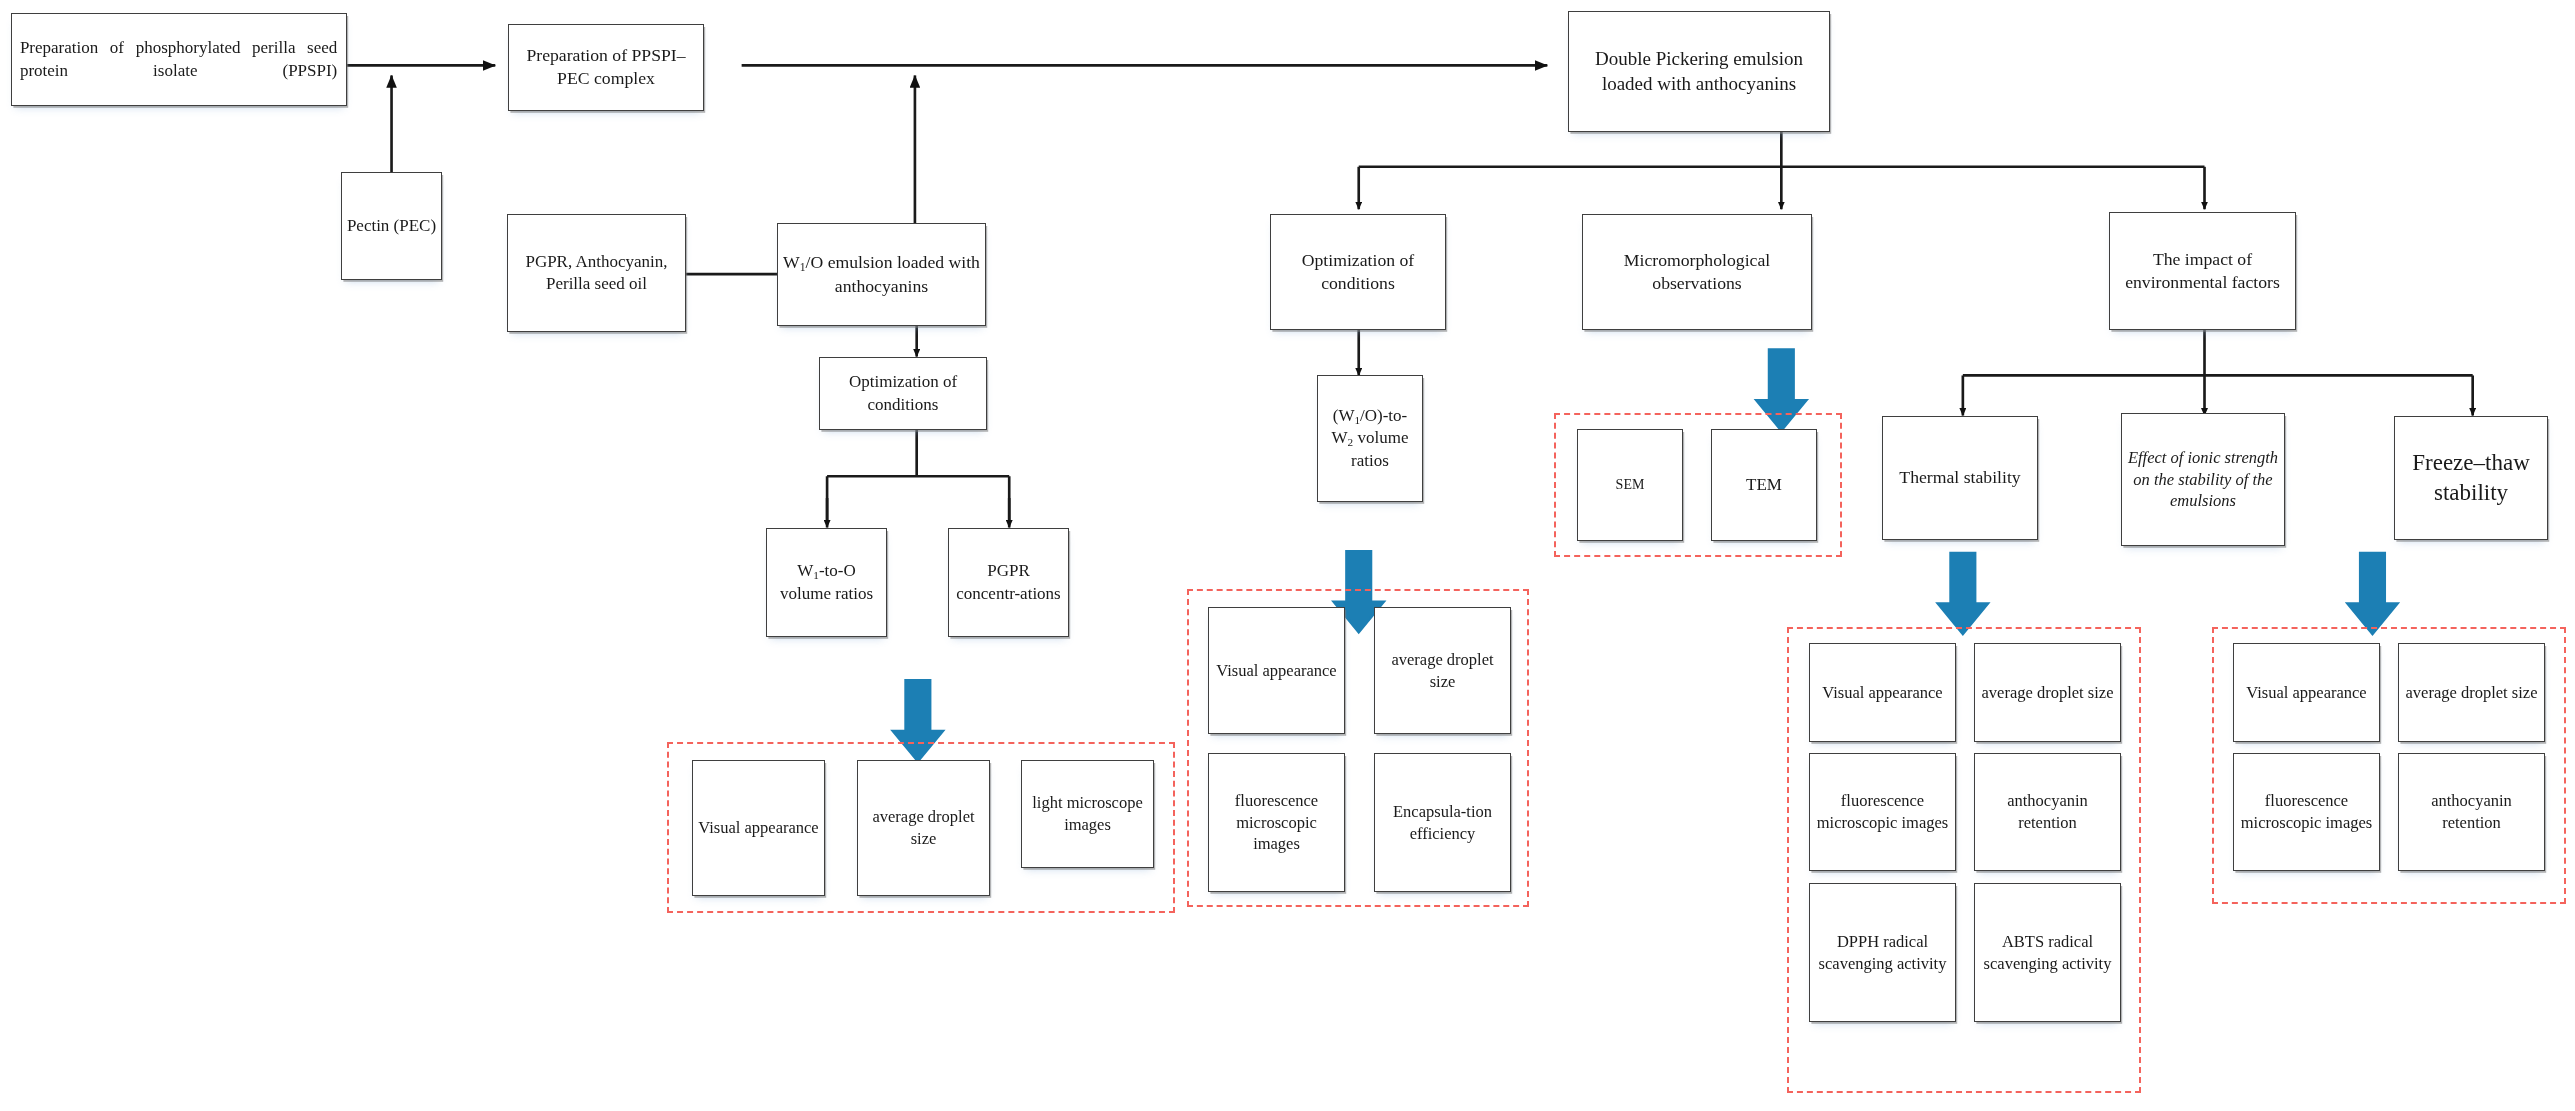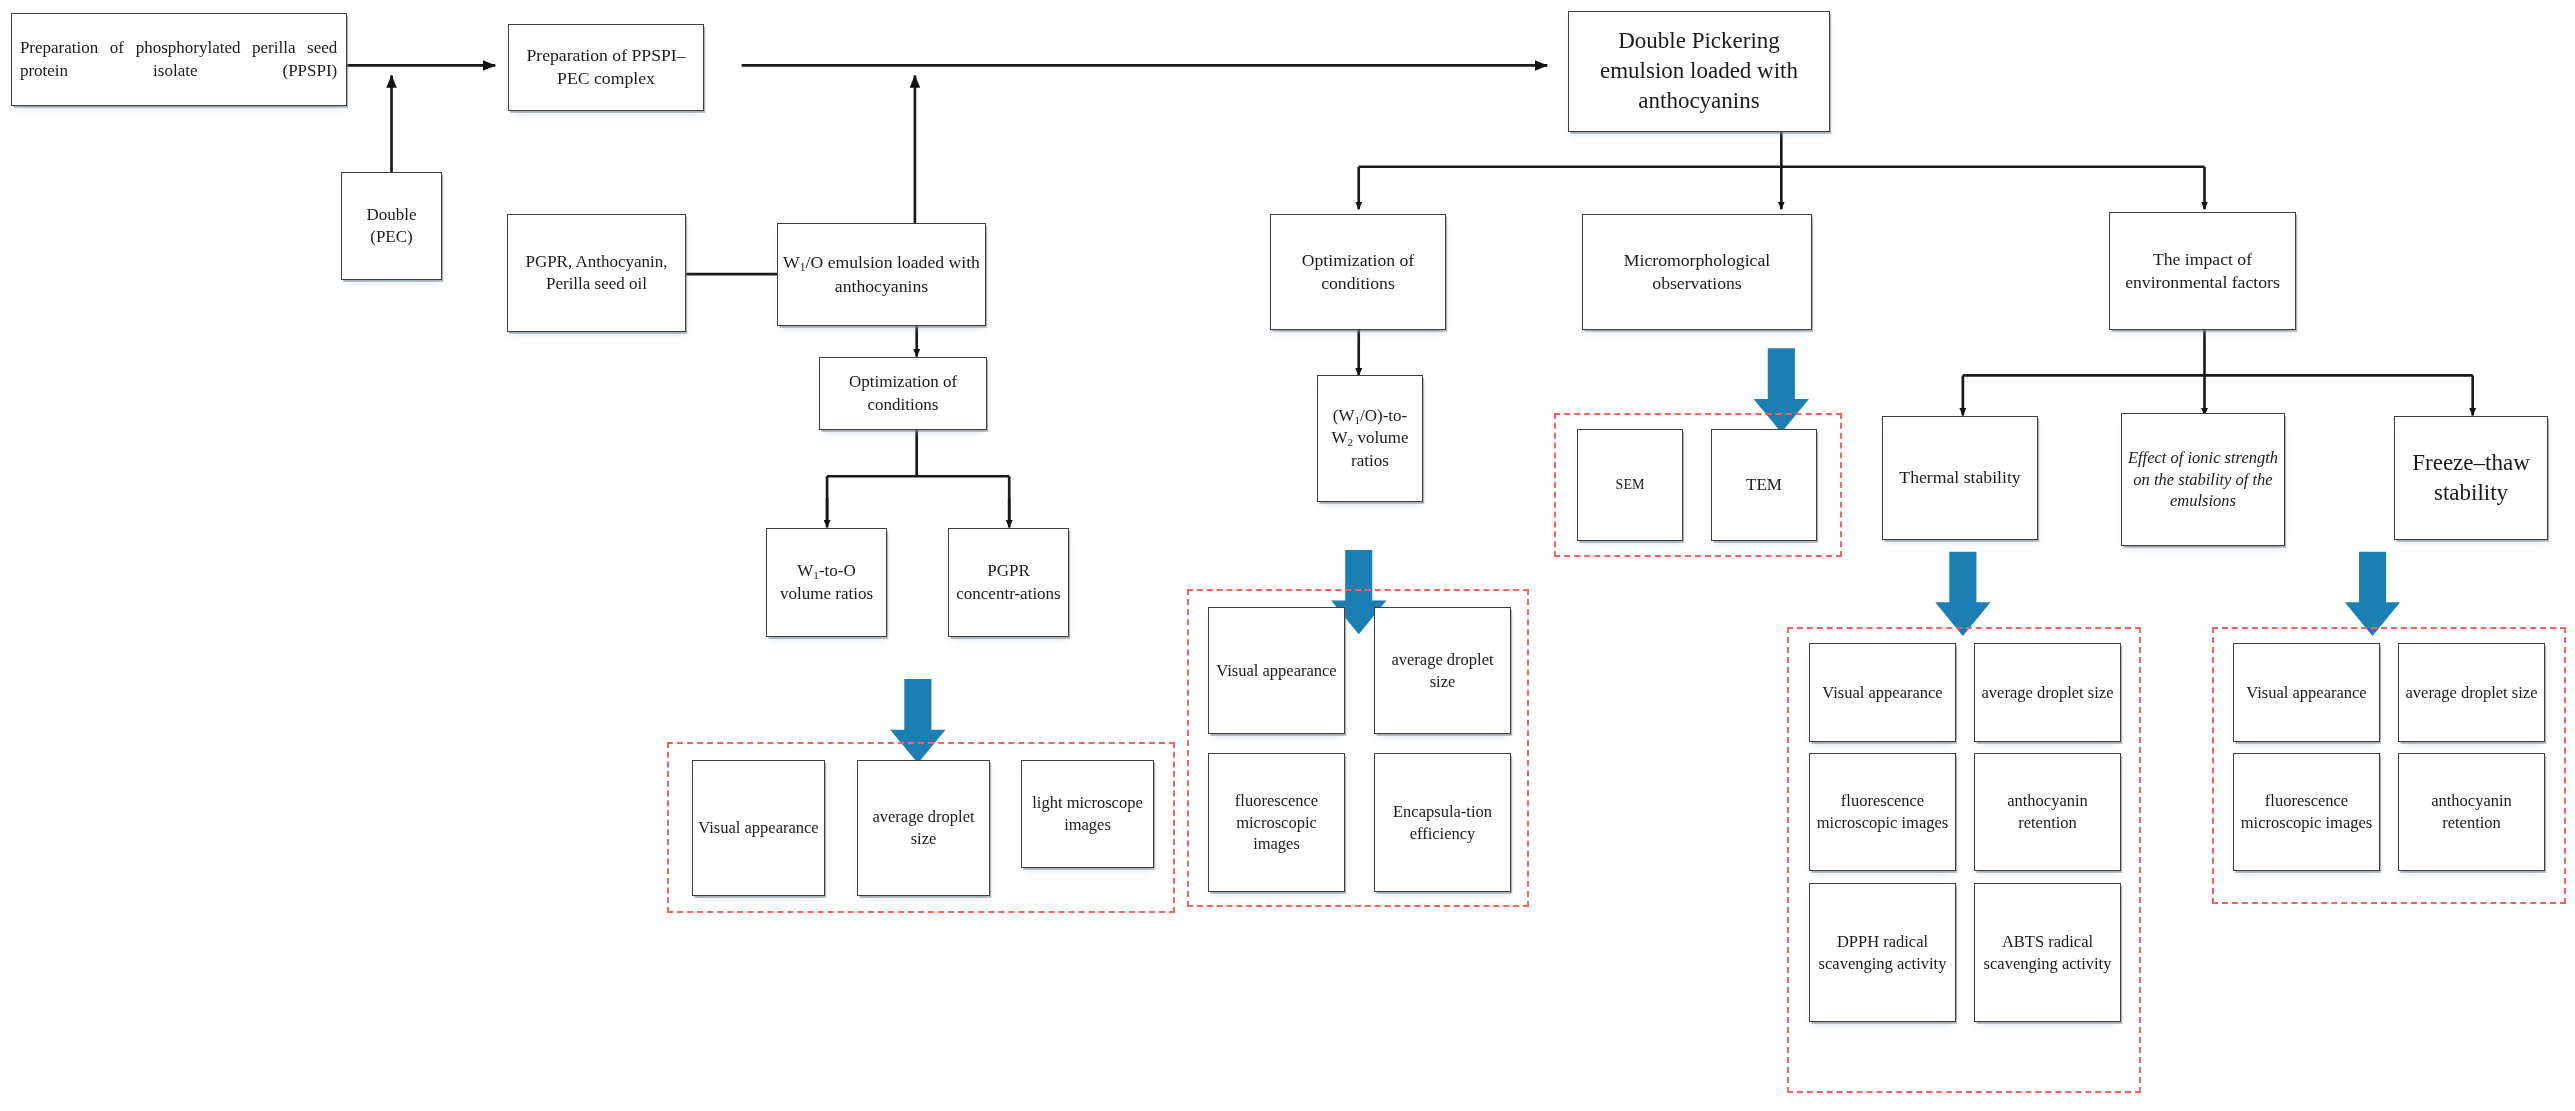--- a/index.html
+++ b/index.html
@@ -93,21 +93,21 @@
   <div class="dash" style="left:1187px;top:589px;width:342px;height:318px;"></div>
   <div class="dash" style="left:1554px;top:413px;width:288px;height:144px;"></div>
   <div class="dash" style="left:1787px;top:627px;width:354px;height:466px;"></div>
   <div class="dash" style="left:2212px;top:627px;width:354px;height:277px;"></div>
 
   <div class="node justify" style="left:10.6px;top:13px;width:336px;height:93px;font-size:17px;">
     <span class="txt">Preparation of phosphorylated perilla seed protein isolate (PPSPI)</span>
   </div>
 
   <div class="node" style="left:341px;top:172px;width:101px;height:108px;font-size:17px;">
-    <span class="txt">Double (PEC)</span>
+    <span class="txt">Pectin (PEC)</span>
   </div>
 
   <div class="node" style="left:508px;top:23.6px;width:196px;height:87px;font-size:17.7px;">
     <span class="txt">Preparation of PPSPI–PEC complex</span>
   </div>
 
   <div class="node" style="left:507px;top:214px;width:179px;height:118px;font-size:17px;">
     <span class="txt">PGPR, Anthocyanin, Perilla seed oil</span>
   </div>
 
@@ -130,21 +130,21 @@
   <div class="node" style="left:692px;top:760px;width:133px;height:136px;font-size:16.5px;">
     <span class="txt">Visual appearance</span>
   </div>
   <div class="node" style="left:857px;top:760px;width:133px;height:136px;font-size:16.5px;">
     <span class="txt">average droplet size</span>
   </div>
   <div class="node" style="left:1021px;top:760px;width:133px;height:108px;font-size:16.5px;">
     <span class="txt">light microscope images</span>
   </div>
 
-  <div class="node" style="left:1568px;top:10.6px;width:262px;height:121px;font-size:23px;justify-content:flex-end;">
+  <div class="node" style="left:1568px;top:10.6px;width:262px;height:121px;font-size:19px;justify-content:flex-end;">
     <span class="txt">Double Pickering emulsion loaded with anthocyanins</span>
   </div>
 
   <div class="node" style="left:1270px;top:214px;width:176px;height:116px;font-size:17.7px;">
     <span class="txt">Optimization of conditions</span>
   </div>
 
   <div class="node" style="left:1300px;top:375px;width:106px;height:127px;font-size:17px;margin-left:17px;">
     <span class="txt">(W<sub>1</sub>/O)-to-W<sub>2</sub> volume ratios</span>
   </div>

